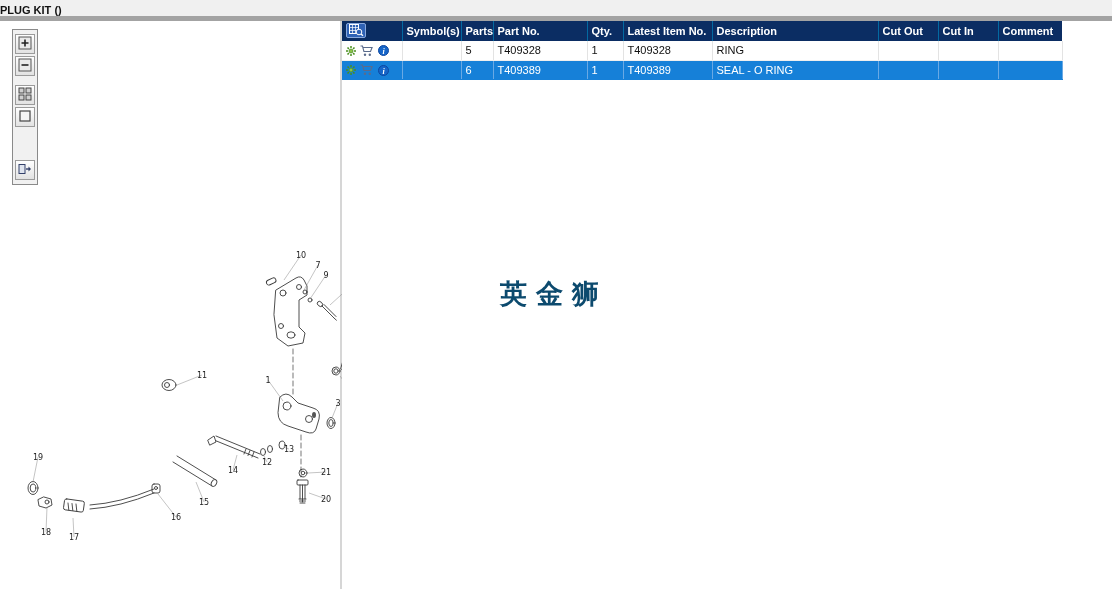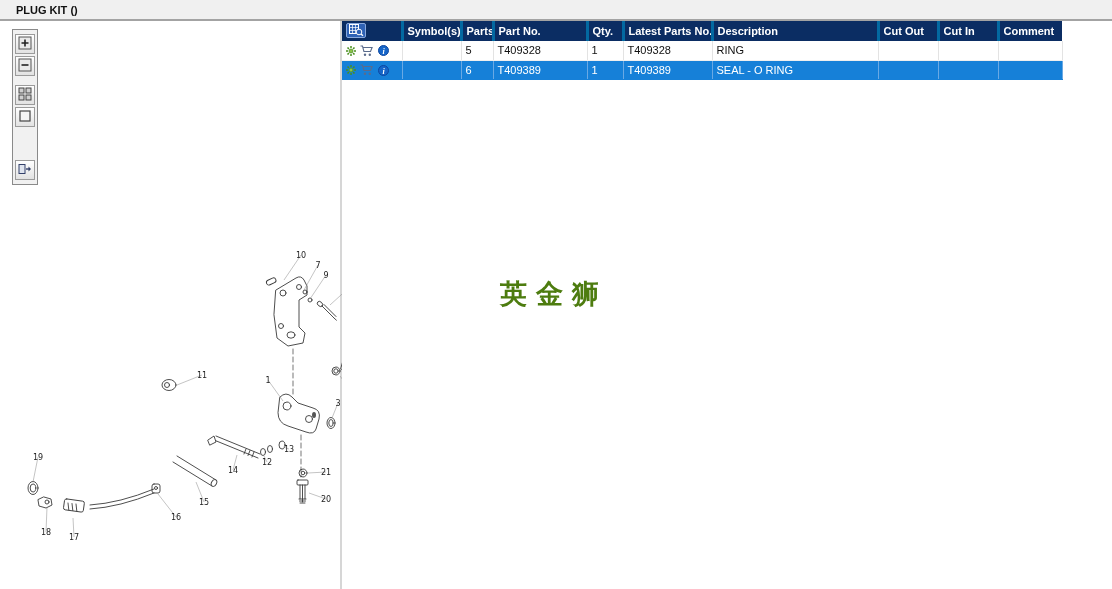--- a/index.html
+++ b/index.html
@@ -6,22 +6,22 @@
     --header-bg:#0b2d63;
     --selected-bg:#1680d8;
   }
   *{box-sizing:border-box;}
   html,body{margin:0;padding:0;}
   body{
     width:1112px;height:589px;overflow:hidden;position:relative;
     font-family:"Liberation Sans",sans-serif;background:#fff;
   }
   .titlebar{
-    height:21px;background:#f0f0f0;border-bottom:2px solid #a3a3a3;
-    font-size:11px;font-weight:bold;line-height:20px;padding-left:16px;color:#111;
+    height:21px;background:#f0f0f0;border-bottom:5px solid #a3a3a3;
+    font-size:11px;font-weight:bold;line-height:20px;padding-left:0;color:#111;
   }
   .content{display:flex;height:568px;}
   .left-pane{position:relative;width:342px;height:100%;border-right:2px solid #d6d6d6;background:#fff;}
   .right-pane{position:relative;flex:1;height:100%;background:#fff;}
 
   
   .toolbar{
     position:absolute;top:8px;left:12px;width:26px;z-index:5;
     background:#f1f1f1;border:1px solid #8a8a8a;padding:3px 2px;
     display:flex;flex-direction:column;align-items:center;
@@ -43,21 +43,21 @@
     font-size:27px;font-weight:bold;letter-spacing:9px;color:#4f7296;
   }
 
   
   table.parts{
     border-collapse:collapse;table-layout:fixed;width:720px;
     font-size:11px;font-family:"Liberation Sans",sans-serif;
   }
   table.parts th{
     background:var(--header-bg);color:#fff;text-align:left;font-weight:bold;
-    padding:2px 4px;height:20px;border-right:3px solid #0369a1;
+    padding:2px 4px;height:20px;border-right:1px solid #0369a1;
     white-space:nowrap;overflow:hidden;
   }
   table.parts th:last-child{border-right:none;}
   table.parts td{
     padding:2px 4px;height:19px;border-right:1px solid #e3e3e3;
     border-bottom:1px solid #efefef;color:#111;
     white-space:nowrap;overflow:hidden;background:#fff;
   }
   table.parts td.icon-cell{padding:1px 2px;}
   table.parts tr.selected td{
@@ -277,21 +277,21 @@
                   <rect x="0.5" y="0.5" width="9" height="9" fill="none" stroke="#fff"></rect>
                   <path d="M0.5 3.5h9M0.5 6.5h9M3.5 0.5v9M6.5 0.5v9" stroke="#fff" stroke-width="0.7"></path>
                   <circle cx="10" cy="8" r="2.8" fill="#2f62b5" stroke="#fff"></circle>
                   <path d="M12 10l2 1.8" stroke="#fff" stroke-width="1.4"></path>
                 </svg>
               </span></th>
             <th>Symbol(s)</th>
             <th>Parts</th>
             <th>Part No.</th>
             <th>Qty.</th>
-            <th>Latest Parts No.</th>
+            <th>Latest Item No.</th>
             <th>Description</th>
             <th>Cut Out</th>
             <th>Cut In</th>
             <th>Comment</th>
           </tr>
         </thead>
       <tbody id="table-body">
           <tr>
             <td class="icon-cell"><span class="ricon">
                 <svg width="12" height="12" viewBox="0 0 12 12">
@@ -336,13 +336,13 @@
             <td>SEAL - O RING</td>
             <td></td>
             <td></td>
             <td></td>
           </tr>
         </tbody>
     </table>
   </div>
 </div>
 
-<div class="watermark" style="color: #4d7c0f;">英金狮</div>
+<div class="watermark" style="color: #0c4a6e;">英金狮</div>
 
 </body></html>

